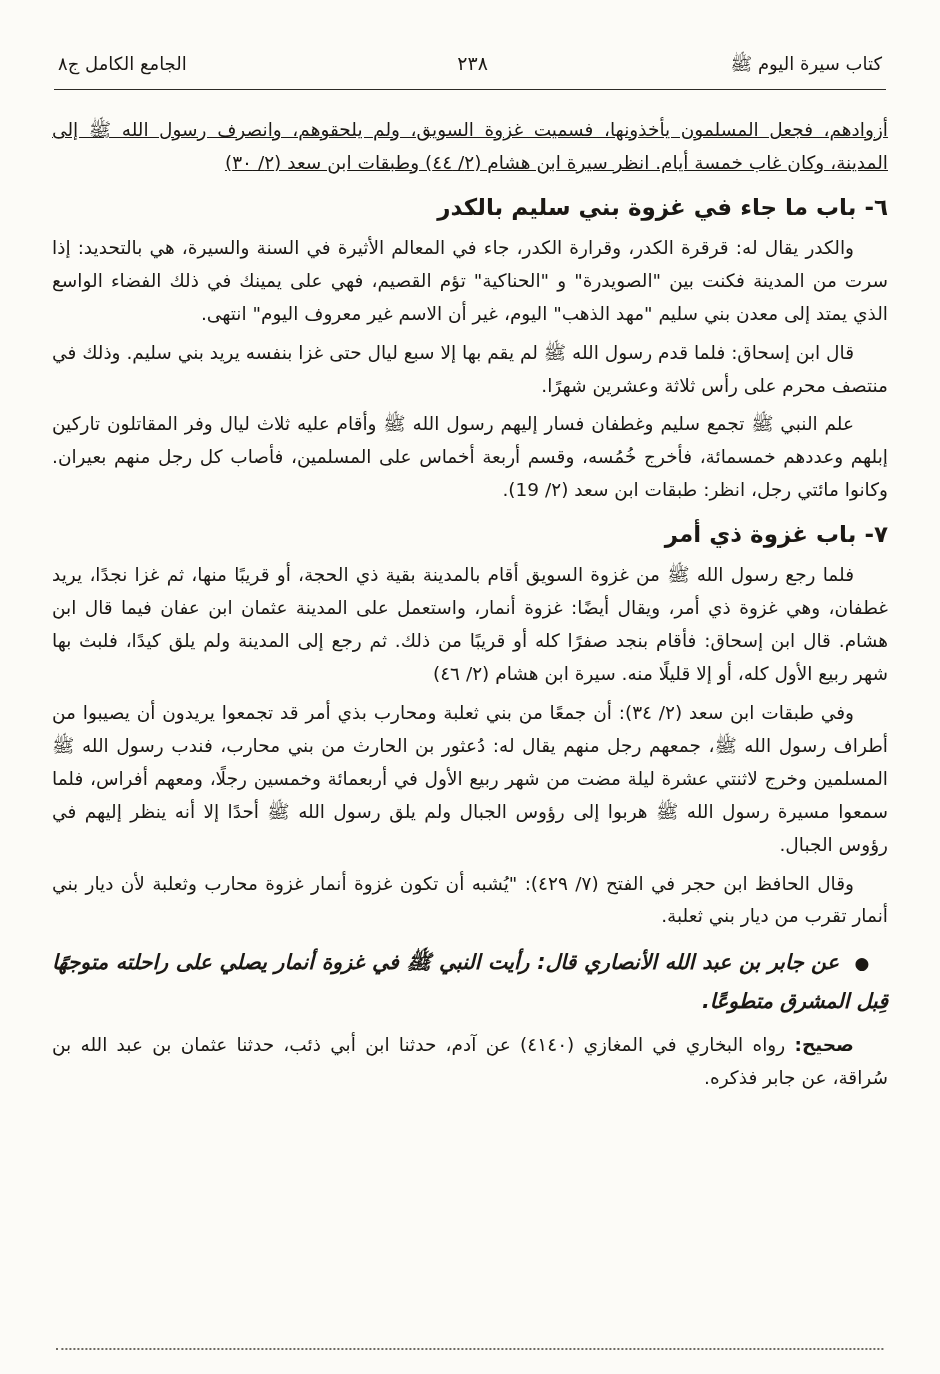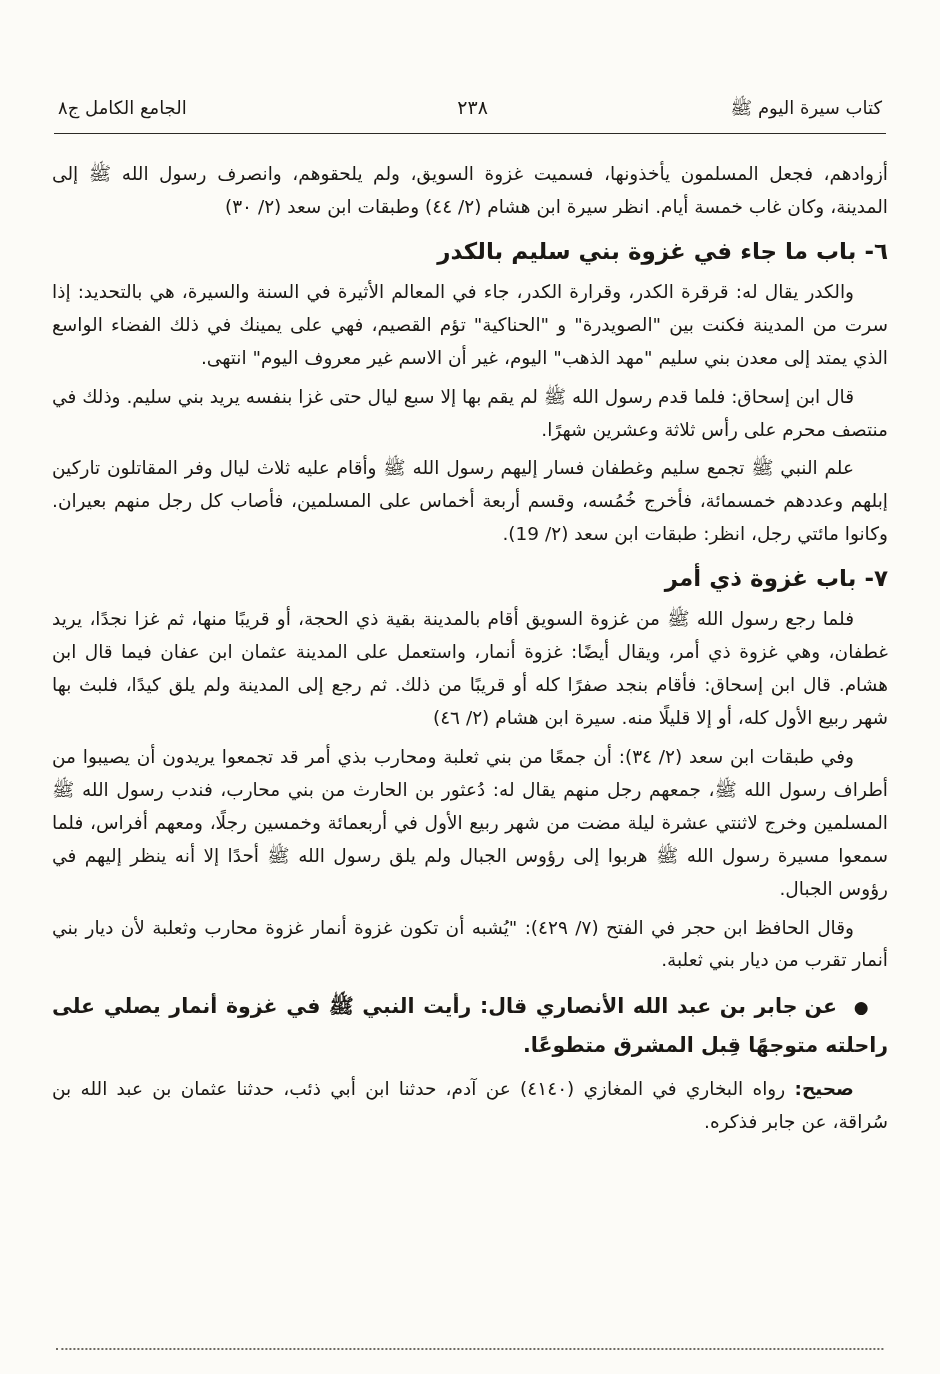--- a/index.html
+++ b/index.html
@@ -20,49 +20,50 @@
   }
 
   .page-header {
     display: flex;
     justify-content: space-between;
     align-items: baseline;
     font-size: 18px;
     padding: 0 6px 10px;
   }
   .running-title { letter-spacing: 0; }
-  .page-number { font-size: 19px; transform: translateX(14px); margin-top: 44px; }
+  .page-number { font-size: 19px; transform: translateX(14px); }
 
   .header-rule {
     border-top: 1.6px solid #2c2a26;
     margin: 0 2px 24px;
   }
 
   .content p {
     font-size: 18.5px;
     line-height: 1.78;
     text-align: justify;
     text-indent: 34px;
     margin-bottom: 6px;
   }
-  .content p.no-indent { text-indent: 0; }
+  .content p.no-indent { text-indent: 0; text-decoration: underline; }
 
   .content h2 {
     font-size: 23px;
     font-weight: bold;
     margin: 14px 0 12px;
     text-indent: 0;
   }
 
   .content p.hadith {
     font-size: 20.5px;
     font-weight: bold;
     line-height: 1.9;
     margin: 10px 0 8px;
     text-indent: 18px;
+    font-style: italic;
   }
   .hadith .bullet { margin-inline-end: 8px; font-size: 17px; }
 
   .content p.takhrij { }
   .takhrij .grade { font-weight: bold; }
 
   .footer-ornament {
     position: absolute;
     bottom: 24px;
     left: 50%;

